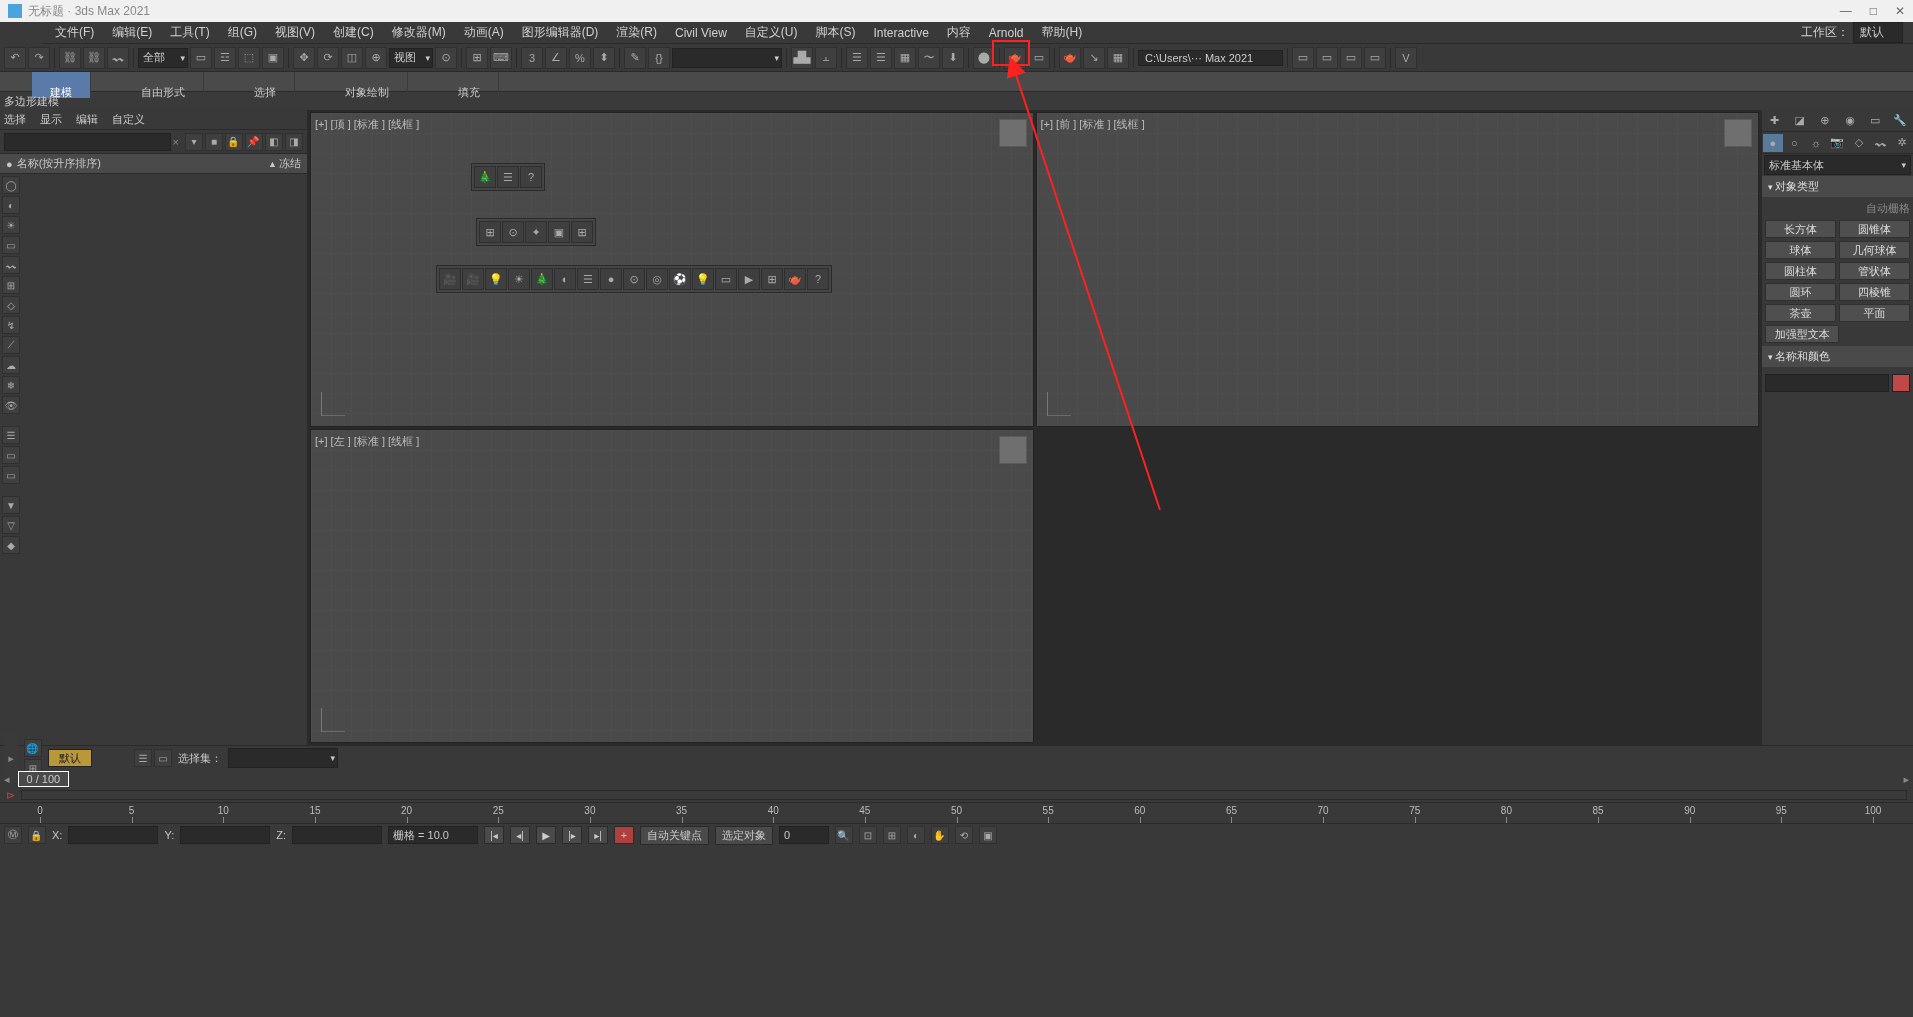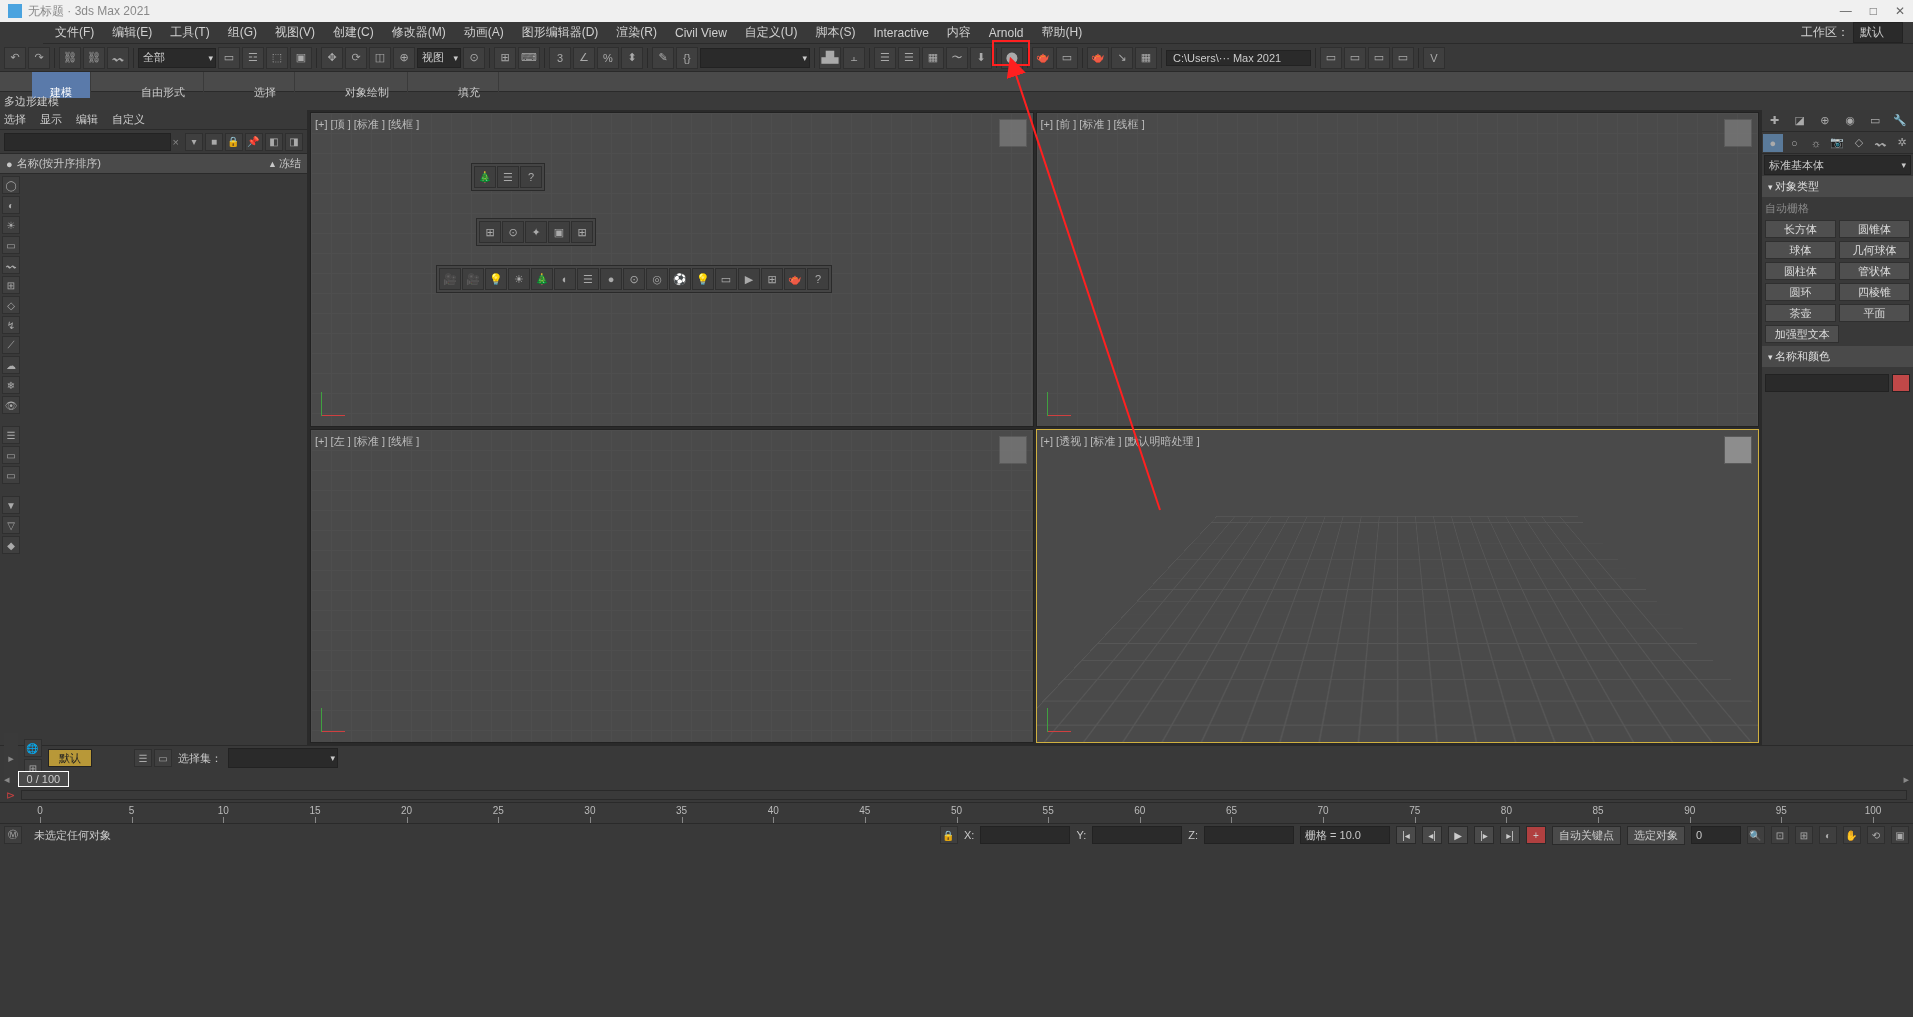--- a/index.html
+++ b/index.html
@@ -56,21 +56,21 @@
 .persp-grid { position: absolute; left: 50%; top: 55%; transform: translate(-50%, -50%) perspective(520px) rotateX(62deg); width: 520px; height: 520px; background-image: linear-gradient(#666 1px, transparent 1px), linear-gradient(90deg, #666 1px, transparent 1px); background-size: 26px 26px; opacity: 0.45; }
 
 .right-panel { width: 152px; background: #393939; border-left: 1px solid #2a2a2a; display: flex; flex-direction: column; }
 .cmd-tabs { height: 22px; display: flex; align-items: center; justify-content: space-around; border-bottom: 1px solid #2a2a2a; }
 .cmd-tab { width: 20px; height: 18px; color: #aaa; display: flex; align-items: center; justify-content: center; cursor: pointer; }
 .cmd-cat { height: 22px; display: flex; align-items: center; justify-content: space-around; border-bottom: 1px solid #2a2a2a; }
 .cmd-drop { height: 20px; background: #2a2a2a; border: 1px solid #222; margin: 1px 2px; display: flex; align-items: center; padding: 0 4px; font-size: 11px; position: relative; }
 .cmd-drop::after { content: "▾"; position: absolute; right: 4px; font-size: 9px; }
 .rollout-head { background: #4a4a4a; padding: 3px 6px; font-size: 11px; color: #ddd; cursor: pointer; }
 .rollout-body { padding: 3px; display: flex; flex-direction: column; gap: 3px; }
-.autogrid { text-align: left; color: #888; font-size: 11px; padding: 1px 0; }
+.autogrid { text-align: right; color: #888; font-size: 11px; padding: 1px 0; }
 .btn-row { display: flex; gap: 3px; align-items: center; }
 .obj-btn { flex: 1; height: 18px; background: #4f4f4f; border: 1px solid #2f2f2f; color: #ddd; font-size: 11px; display: flex; align-items: center; justify-content: center; cursor: pointer; }
 .color-row { display: flex; gap: 3px; align-items: center; padding-top: 4px; }
 .name-input { flex: 1; height: 18px; background: #2a2a2a; border: 1px solid #222; }
 .color-swatch { width: 18px; height: 18px; background: #c04848; border: 1px solid #222; }
 
 .bottom-area { background: #393939; border-top: 1px solid #2a2a2a; }
 .track-row { height: 24px; display: flex; align-items: center; padding: 0 4px; gap: 6px; }
 .track-label { height: 18px; background: #b89838; color: #222; padding: 0 10px; display: flex; align-items: center; font-size: 11px; border: 1px solid #222; }
 .track-btns { display: flex; gap: 2px; }
@@ -126,21 +126,21 @@
 </div>
 
 <div class="toolbar1">
   <div class="tbtn">↶</div>
   <div class="tbtn">↷</div>
   <div class="sep"></div>
   <div class="tbtn">⛓</div>
   <div class="tbtn">⛓</div>
   <div class="tbtn">〰</div>
   <div class="sep"></div>
-  <div class="tdropdown" style="width:78px">全部</div>
+  <div class="tdropdown" style="width:50px">全部</div>
   <div class="tbtn">▭</div>
   <div class="tbtn">☲</div>
   <div class="tbtn">⬚</div>
   <div class="tbtn">▣</div>
   <div class="sep"></div>
   <div class="tbtn">✥</div>
   <div class="tbtn">⟳</div>
   <div class="tbtn">◫</div>
   <div class="tbtn">⊕</div>
   <div class="tdropdown" style="width:44px">视图</div>
@@ -301,29 +301,20 @@
       <div class="vp-cube"></div>
       <div class="vp-axis">
           <div class="ax-x"></div>
           <div class="ax-y"></div>
         </div>
     </div>
     <div class="viewport">
       <div class="vp-grid"></div>
       <div class="vp-label">[+] [左 ] [标准 ] [线框 ]</div>
       <div class="vp-cube"></div>
-      <div class="vp-axis">
-          <div class="ax-x"></div>
-          <div class="ax-y"></div>
-        </div>
-    </div>
-    <div class="viewport" style="border:1px solid #d0b040">
-      <div class="vp-label">[+] [透视 ] [标准 ] [默认明暗处理 ]</div>
-      <div class="vp-cube" style="background:#bbb"></div>
-      <div class="persp-grid"></div>
       <div class="vp-axis">
           <div class="ax-x"></div>
           <div class="ax-y"></div>
         </div>
     </div>
   </div>
 
   <div class="right-panel">
     <div class="cmd-tabs">
       <div class="cmd-tab">✚</div>
@@ -447,21 +438,20 @@
       <div class="tick-label" style="left: 1689.7px;">90</div>
       <div class="tick" style="left: 1781.35px;"></div>
       <div class="tick-label" style="left: 1781.35px;">95</div>
       <div class="tick" style="left: 1873px;"></div>
       <div class="tick-label" style="left: 1873px;">100</div>
     </div>
   <div class="statusbar">
     <div style="display:flex;flex-direction:column;gap:1px">
       <div class="small-btn">Ⓜ</div>
     </div>
-    <div class="status-msg">未选定任何对象</div>
     <div class="small-btn">🔒</div>
     <span>X:</span>
       <div class="status-field" style="width:90px"></div>
     <span>Y:</span>
       <div class="status-field" style="width:90px"></div>
     <span>Z:</span>
       <div class="status-field" style="width:90px"></div>
     <div class="status-field" style="width:90px">栅格 = 10.0</div>
     <div class="play-btn">|◂</div>
     <div class="play-btn">◂|</div>

